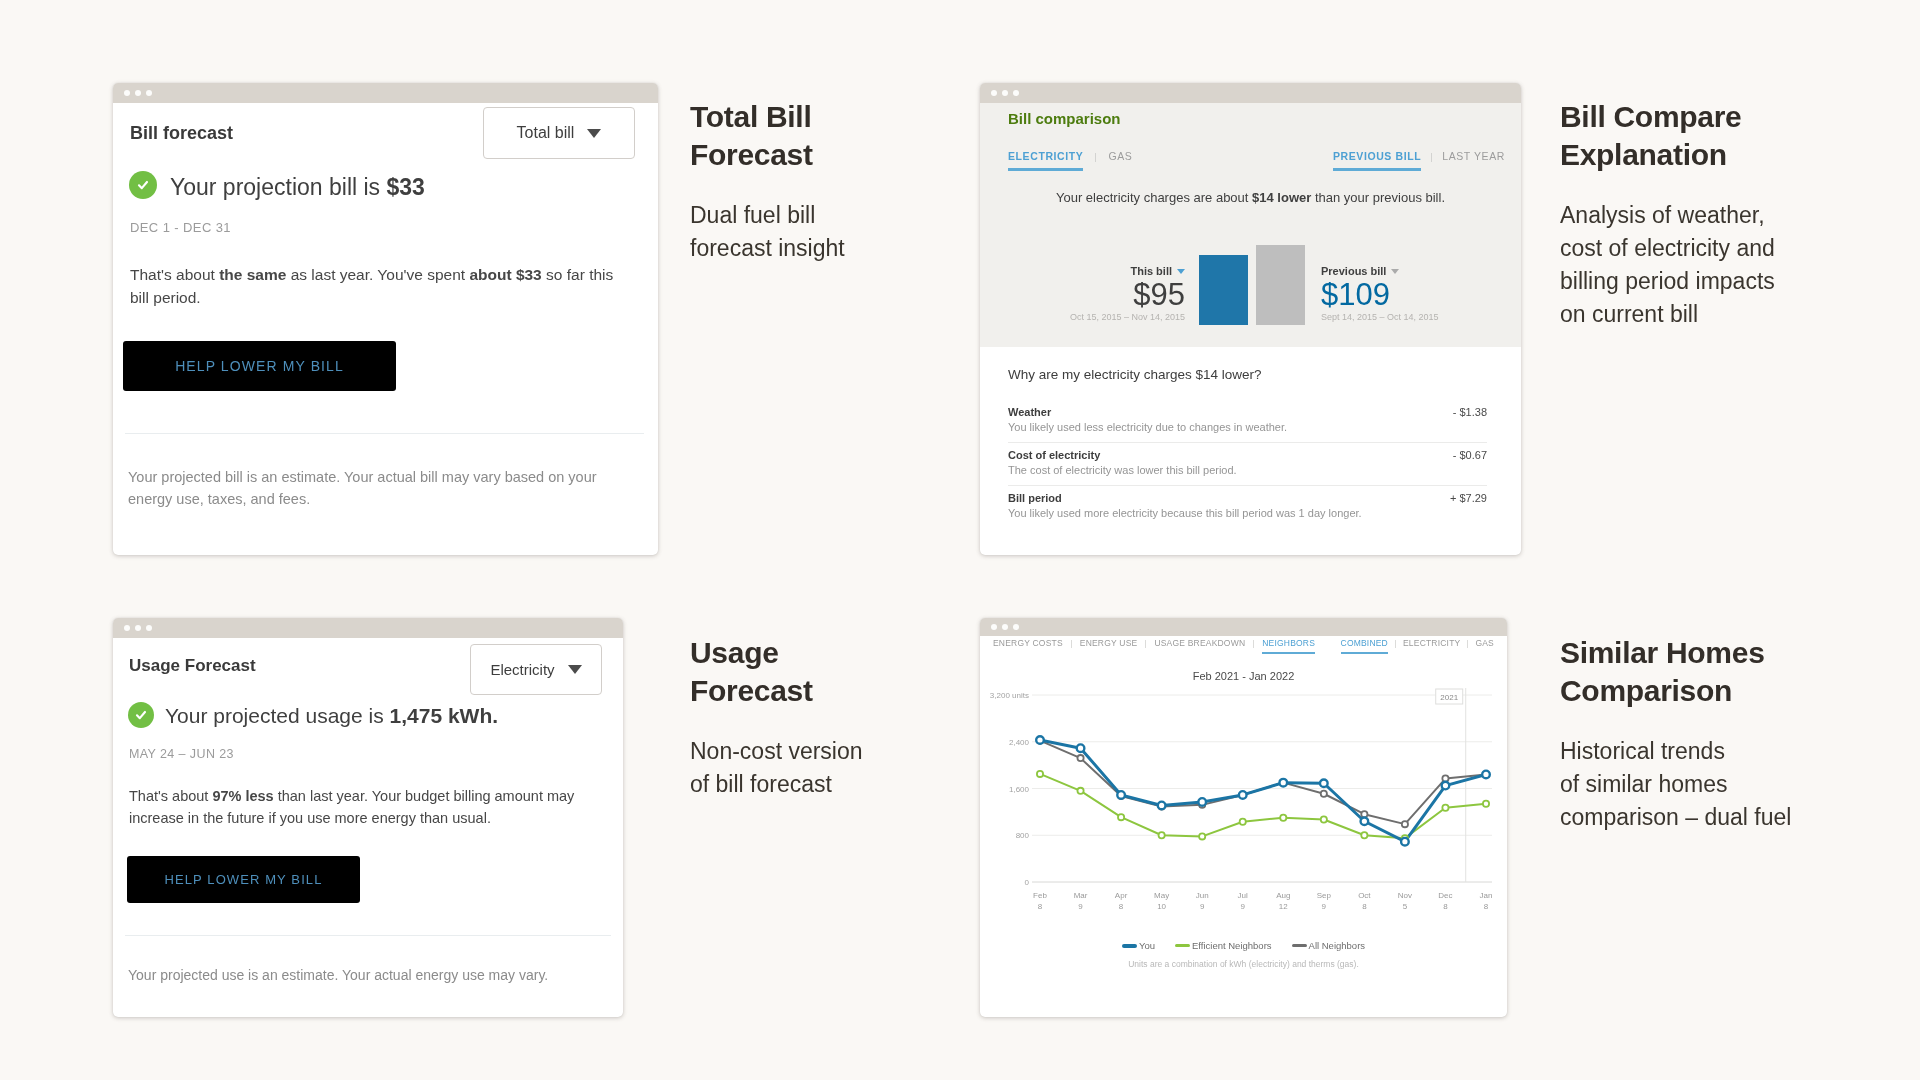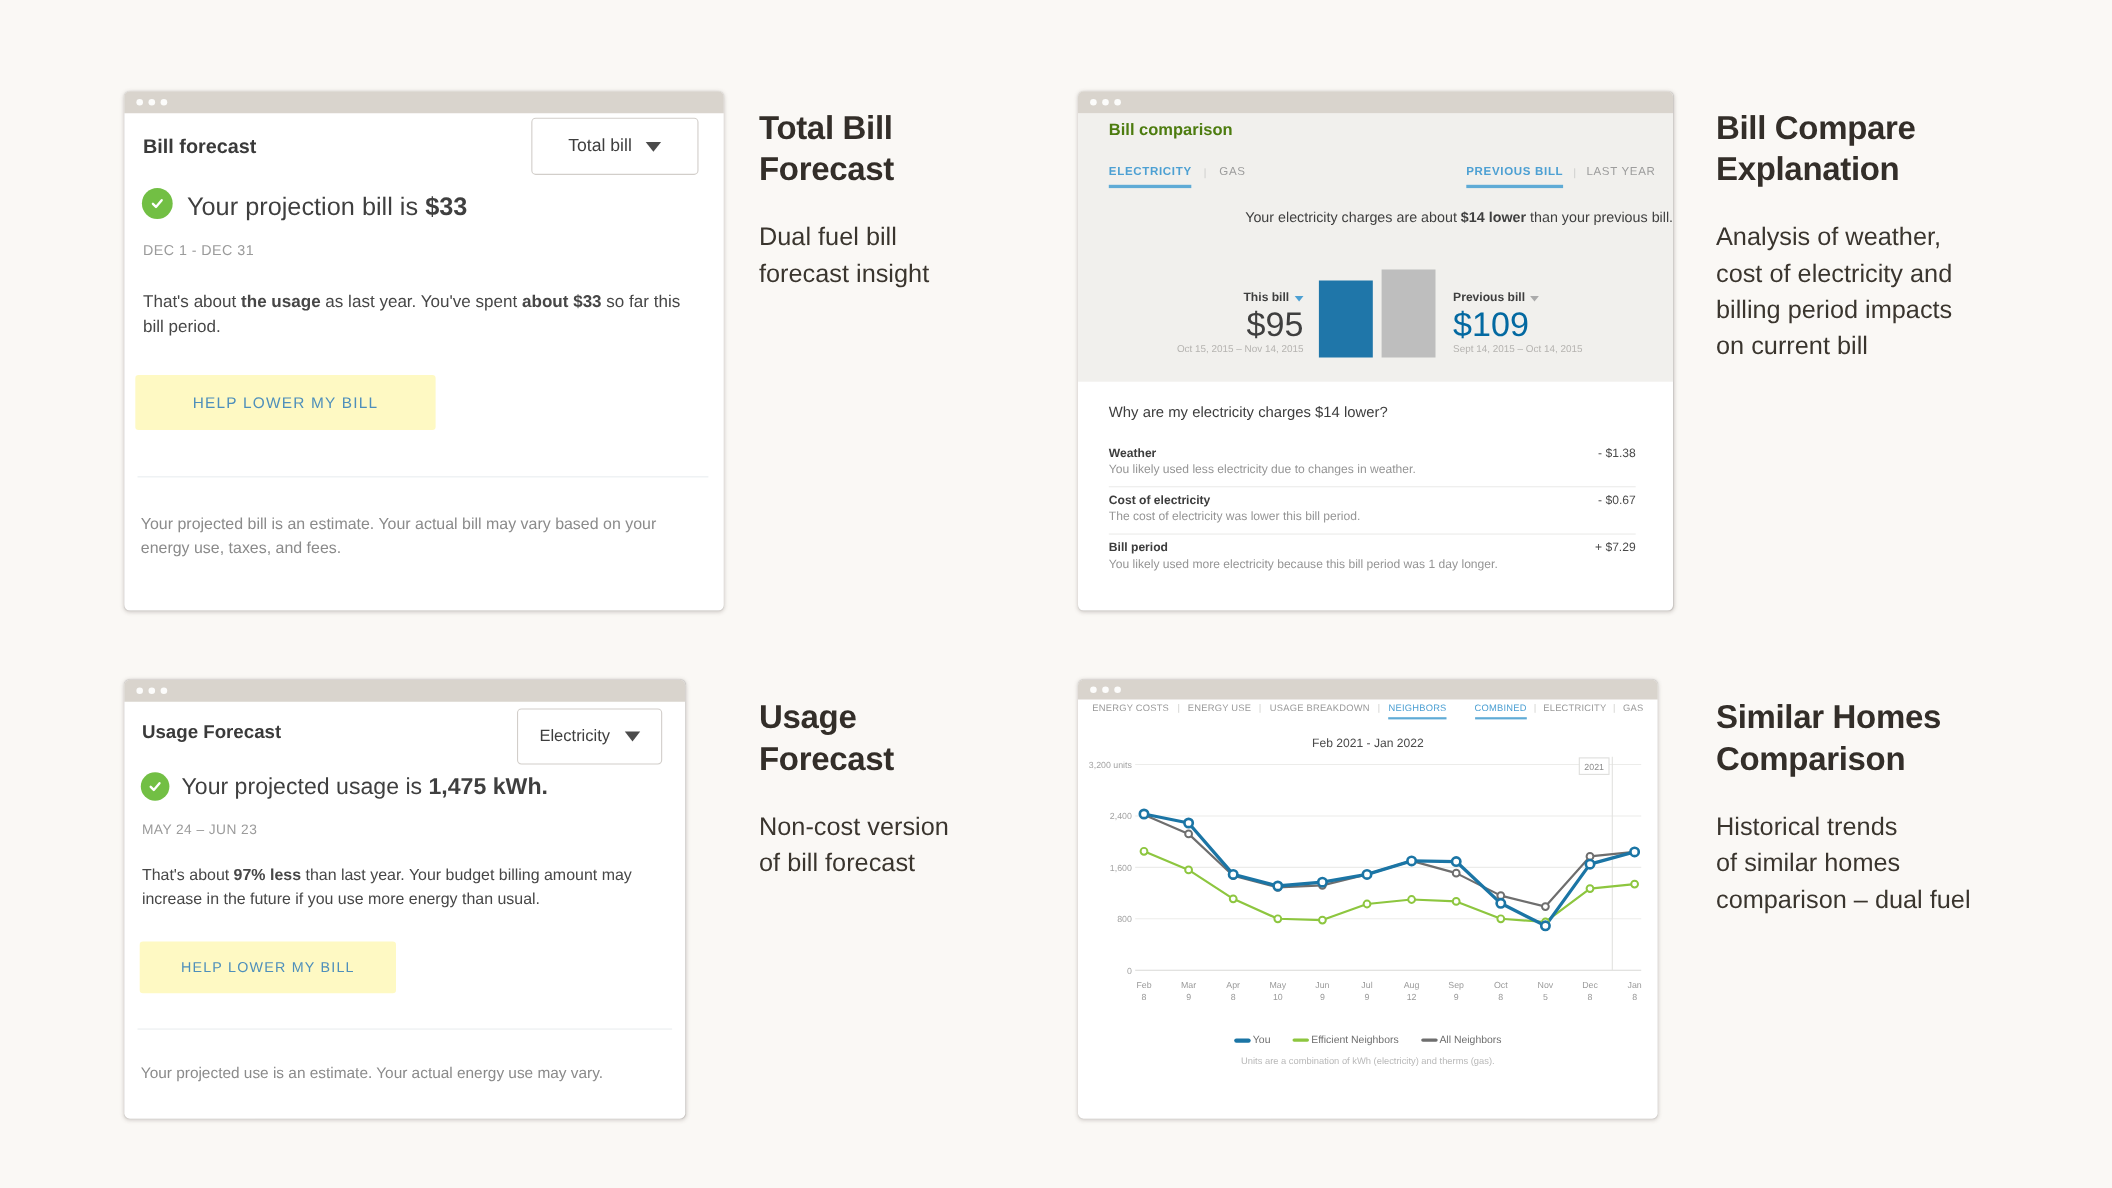--- a/index.html
+++ b/index.html
@@ -40,42 +40,42 @@
   #card-usage-forecast .f-headline{left:52px;top:86px;font-size:21px}
 
   .f-period{position:absolute;color:#9B9B9B;letter-spacing:.4px}
   #card-bill-forecast .f-period{left:17px;top:137px;font-size:13px}
   #card-usage-forecast .f-period{left:16px;top:129px;font-size:12.5px}
 
   .f-para{position:absolute;color:#474747}
   #card-bill-forecast .f-para{left:17px;top:180px;width:506px;font-size:15.5px;line-height:23px}
   #card-usage-forecast .f-para{left:16px;top:167px;width:472px;font-size:14.5px;line-height:22px}
 
-  .f-btn{position:absolute;display:flex;align-items:center;justify-content:center;background:#fef9c3;
+  .f-btn{position:absolute;display:flex;align-items:center;justify-content:center;background:#000000;
          color:#4E8FBB;letter-spacing:1.1px;border-radius:3px;cursor:pointer}
   #card-bill-forecast .f-btn{left:10px;top:258px;width:273px;height:50px;font-size:14px}
   #card-usage-forecast .f-btn{left:14px;top:238px;width:233px;height:47px;font-size:13px}
 
   .f-divider{position:absolute;border-top:1px solid #E9EDEF}
   #card-bill-forecast .f-divider{left:12px;right:14px;top:350px}
   #card-usage-forecast .f-divider{left:12px;right:12px;top:317px}
 
   .f-footnote{position:absolute;color:#8B8B8B}
   #card-bill-forecast .f-footnote{left:15px;top:383px;width:516px;font-size:14.5px;line-height:22px}
   #card-usage-forecast .f-footnote{left:15px;top:349px;width:482px;font-size:14px}
 
   
   .bc-gray{position:absolute;left:0;right:0;top:20px;height:244px;background:#F1F0ED}
   .bc-title{position:absolute;left:28px;top:27px;font-size:15px;font-weight:bold;color:#4d7c0f}
   .bc-tabs-left{position:absolute;left:28px;top:67px;display:flex;align-items:center;gap:12px}
   .bc-tabs-right{position:absolute;right:16px;top:67px;display:flex;align-items:center;gap:10px}
   .bc-tab{font-size:10.5px;letter-spacing:.6px;color:#9C9C9C;padding-bottom:6px;border-bottom:3px solid transparent;cursor:pointer}
   .bc-tab.active{color:#4DA0D3;font-weight:bold;border-bottom:3px solid #5FABD6}
   .vsep{width:1px;height:9px;background:#D3D3D1;margin-bottom:6px}
-  .bc-charges{position:absolute;left:0;right:0;top:107px;text-align:right;font-size:13px;color:#3F3F3F}
+  .bc-charges{position:absolute;left:0;right:0;top:107px;text-align:center;font-size:13px;color:#3F3F3F}
   .bc-this-label{position:absolute;left:0;width:205px;top:182px;display:flex;justify-content:flex-end;align-items:center;gap:5px;
                  font-size:11px;font-weight:bold;color:#3F3F3F;cursor:pointer}
   .bc-this-amount{position:absolute;left:0;width:205px;top:194px;text-align:right;font-size:31px;color:#3F3F3F}
   .bc-this-dates{position:absolute;left:0;width:205px;top:229px;text-align:right;font-size:9px;color:#B5B3B0}
   .mini-caret-blue{width:0;height:0;border-left:4px solid transparent;border-right:4px solid transparent;border-top:5px solid #4DA0D3}
   .mini-caret-gray{width:0;height:0;border-left:4px solid transparent;border-right:4px solid transparent;border-top:5px solid #ABABAB}
   .bc-bars{position:absolute;left:219px;top:162px;height:80px;display:flex;align-items:flex-end;gap:8px}
   .bc-bar{width:49px}
   .bc-prev-label{position:absolute;left:341px;top:182px;display:flex;align-items:center;gap:5px;
                  font-size:11px;font-weight:bold;color:#3F3F3F;cursor:pointer}
@@ -132,21 +132,21 @@
       <span>Total bill</span>
       <span class="caret"></span>
     </div>
     <span class="check">
       <svg viewBox="0 0 24 24">
           <path d="M6 12.5l4.2 4.2L18 7.5" stroke="#fff" stroke-width="3.2" fill="none" stroke-linecap="round" stroke-linejoin="round"></path>
         </svg>
     </span>
     <div class="f-headline"><span>Your projection bill is </span><b>$33</b></div>
     <div class="f-period">DEC 1 - DEC 31</div>
-    <div class="f-para"><span>That's about </span><b>the usage</b><span> as last year. You've spent </span><b>about $33</b><span> so far this bill period.</span></div>
+    <div class="f-para"><span>That's about </span><b>the same</b><span> as last year. You've spent </span><b>about $33</b><span> so far this bill period.</span></div>
     <div class="f-btn">HELP LOWER MY BILL</div>
     <div class="f-divider"></div>
     <div class="f-footnote">Your projected bill is an estimate. Your actual bill may vary based on your energy use, taxes, and fees.</div>
   </div>
 
   <div class="annotation" id="ann-0">
     <h2>Total Bill
 Forecast</h2>
     <p>Dual fuel bill
 forecast insight</p>

